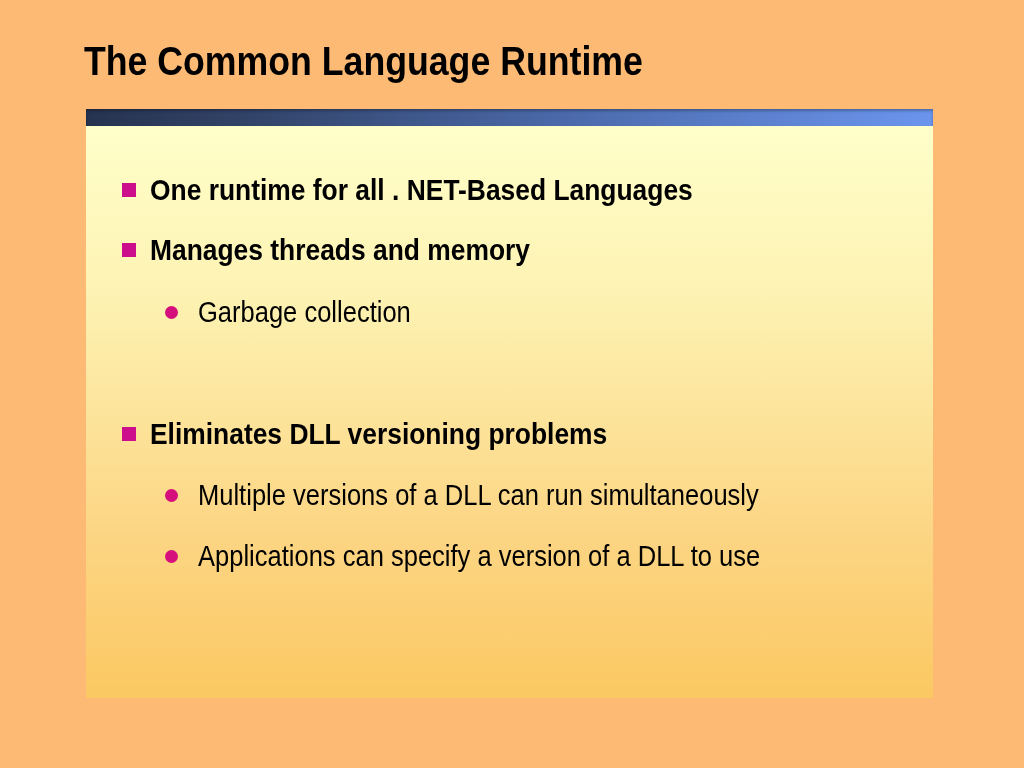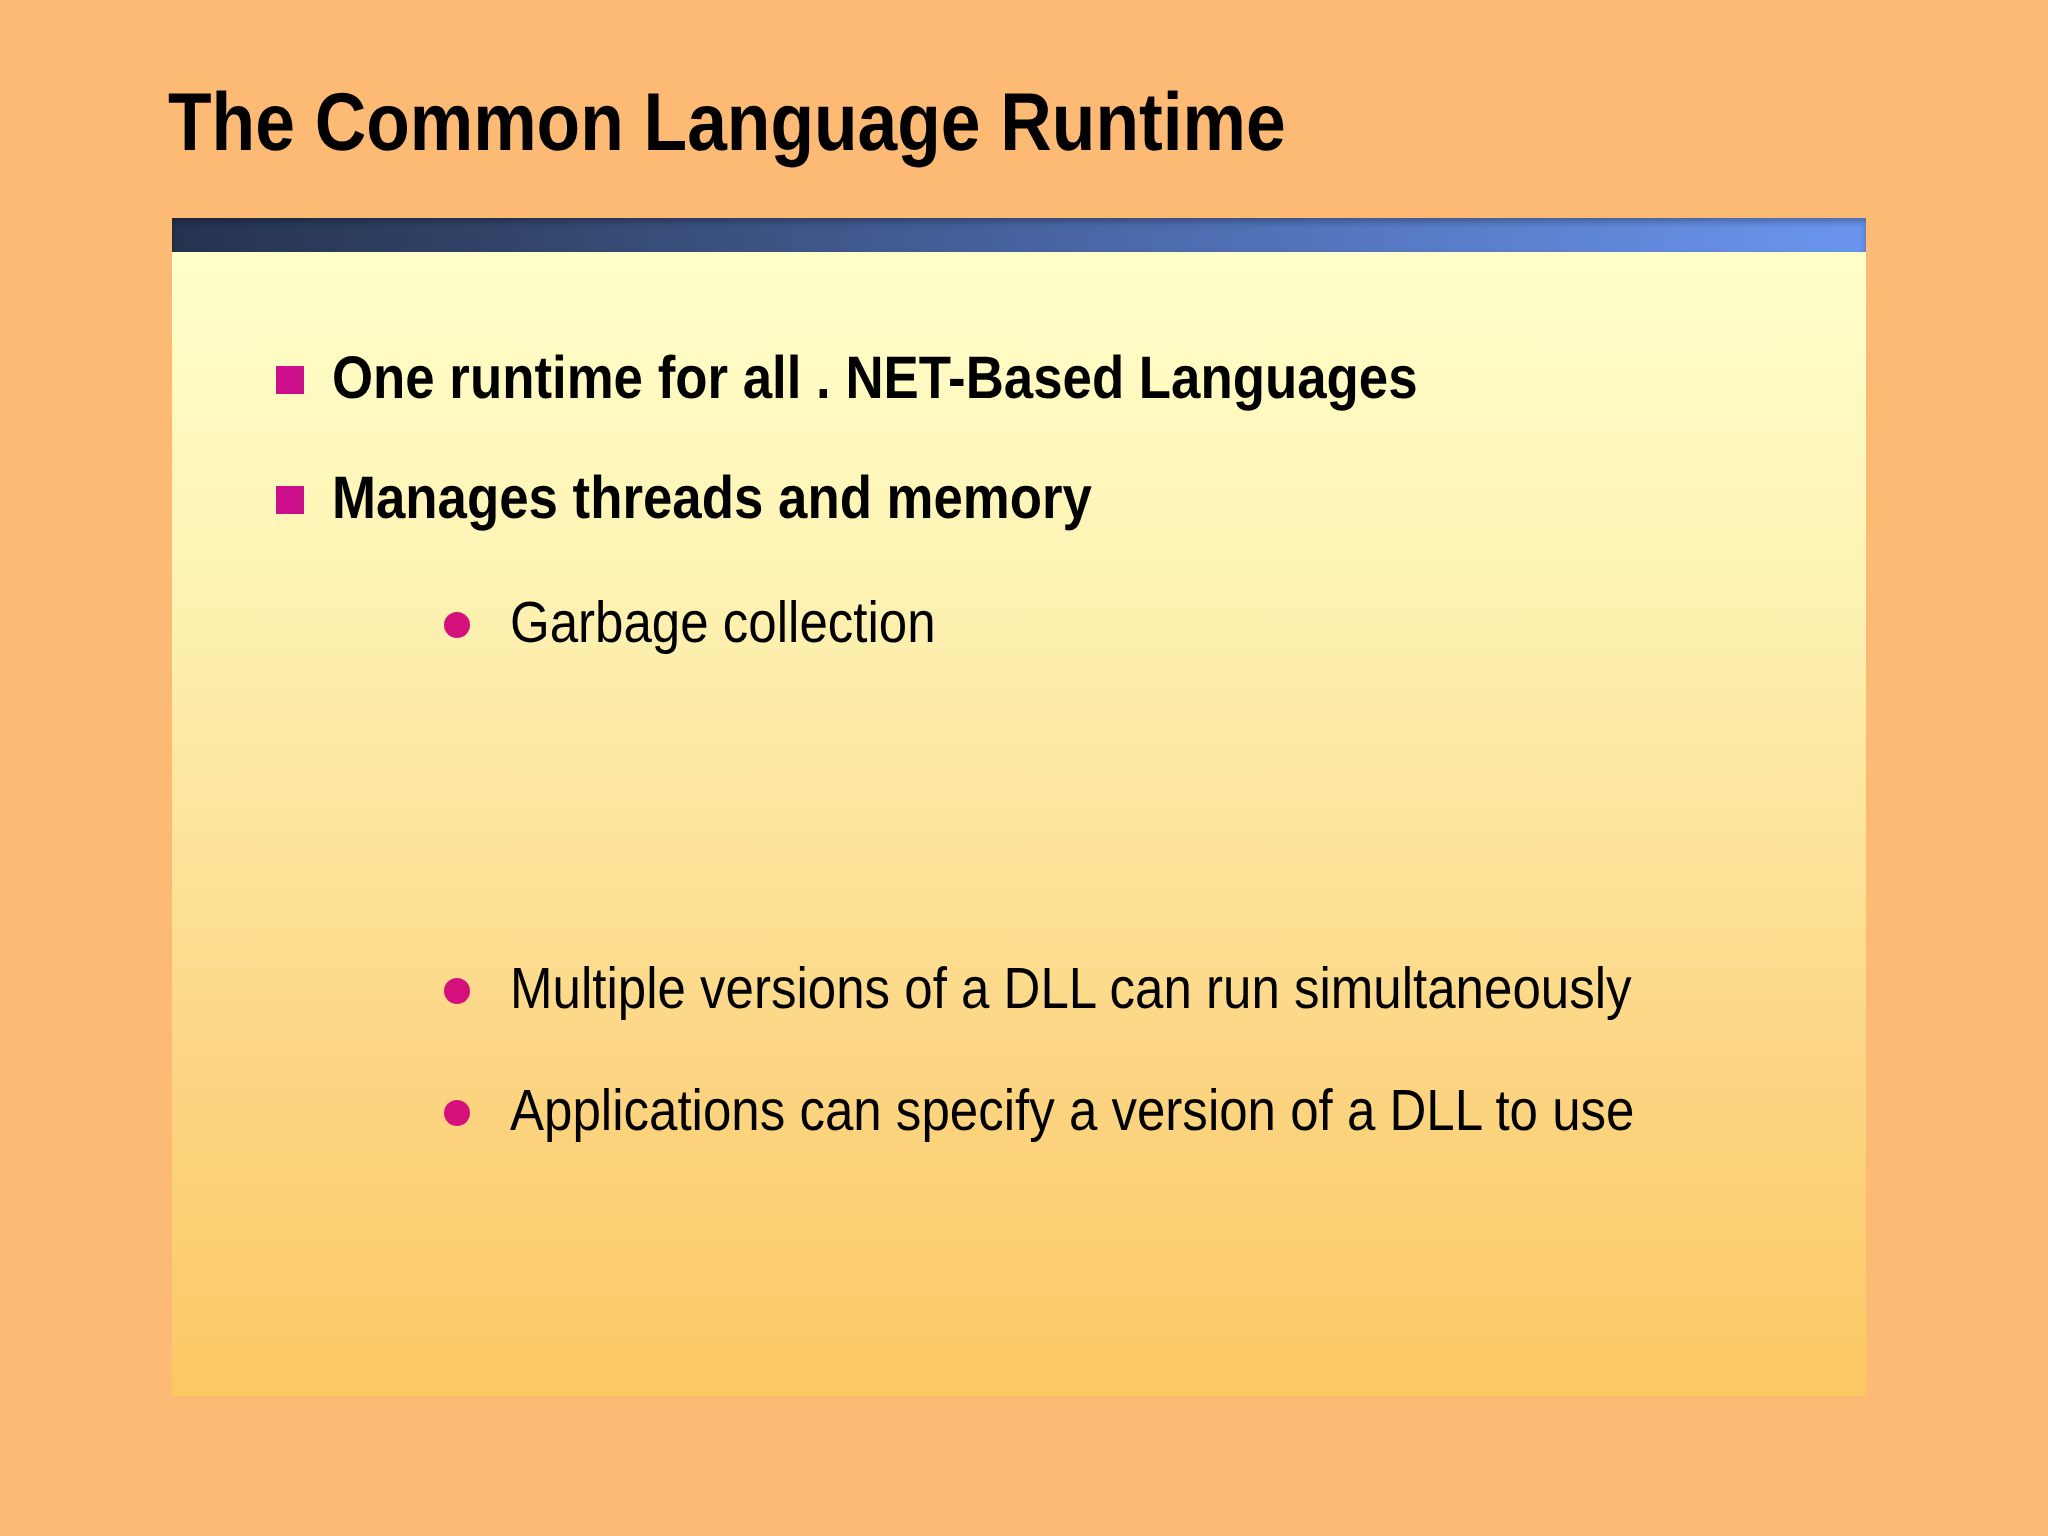--- a/index.html
+++ b/index.html
@@ -39,28 +39,28 @@
   .content-panel {
     position: absolute;
     left: 86px;
     top: 126px;
     width: 847px;
     height: 572px;
     background: linear-gradient(180deg, #ffffca 0%, #fdf2b2 30%, #fcd583 72%, #fbc862 100%);
   }
   .row {
     position: absolute;
-    left: 16px;
+    left: 0;
     display: flex;
     align-items: center;
     height: 34px;
     white-space: nowrap;
   }
   .row.l1 { padding-left: 36px; }
-  .row.l2 { padding-left: 120px; }
+  .row.l2 { padding-left: 79px; }
   .marker-square {
     flex: none;
     width: 14px;
     height: 14px;
     background: #cc0e8c;
     margin-right: 14px;
   }
   .marker-circle {
     flex: none;
     width: 13px;
@@ -103,20 +103,24 @@
       <span class="marker-square"></span>
       <span class="txt">Manages threads and memory</span>
     </div>
 
     <div class="row l2" style="top:169px">
       <span class="marker-circle"></span>
       <span class="txt">Garbage collection</span>
     </div>
 
 
+    <div class="row l1" style="top:291px">
+      <span class="marker-square"></span>
+      <span class="txt">Eliminates DLL versioning problems</span>
+    </div>
 
     <div class="row l2" style="top:352px">
       <span class="marker-circle"></span>
       <span class="txt">Multiple versions of a DLL can run simultaneously</span>
     </div>
 
     <div class="row l2" style="top:413px">
       <span class="marker-circle"></span>
       <span class="txt">Applications can specify a version of a DLL to use</span>
     </div>

